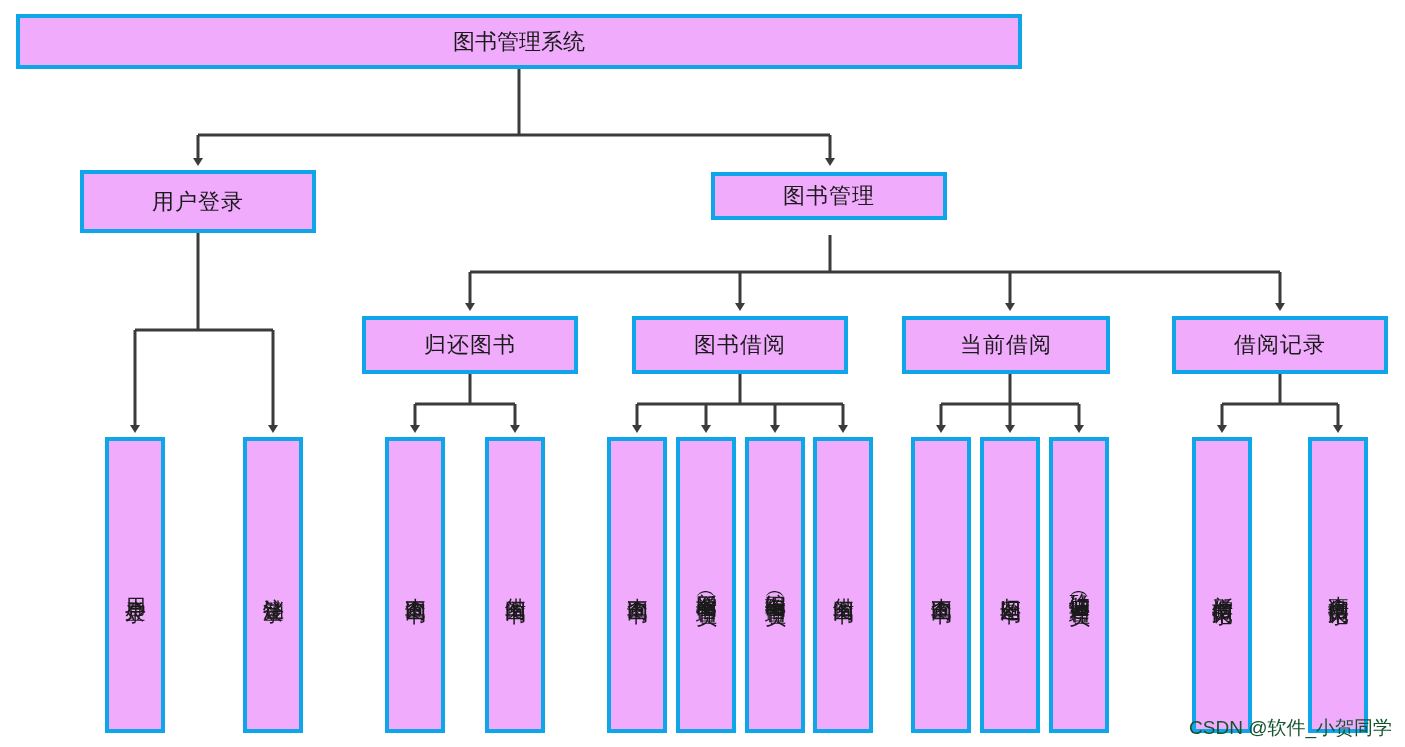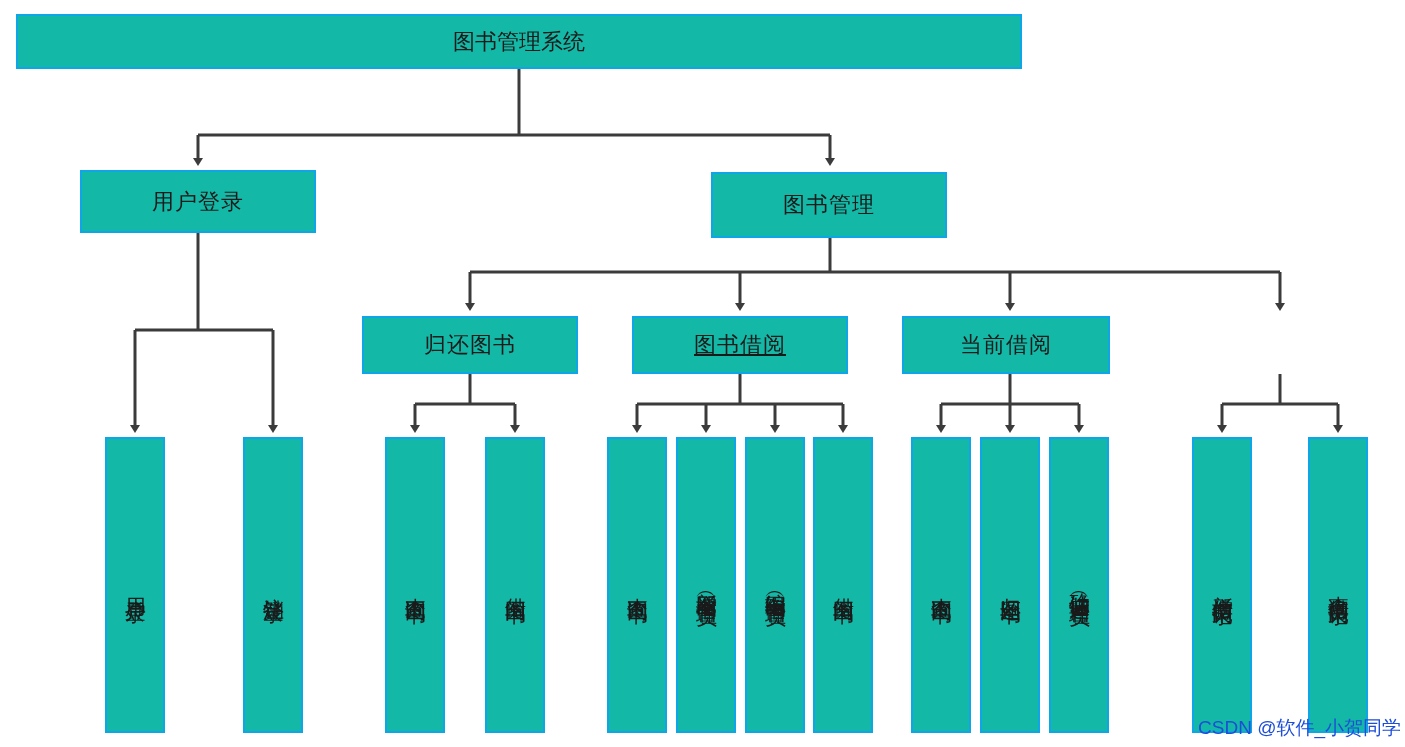--- a/index.html
+++ b/index.html
@@ -1,29 +1,29 @@
 <!DOCTYPE html>
 <html><head>
 <meta charset="utf-8">
 <style>
   html,body{margin:0;padding:0;background:#ffffff;}
   body{width:1405px;height:747px;overflow:hidden;
        font-family:"Liberation Sans","DejaVu Sans",sans-serif;}
   #diagram-root{position:relative;width:1405px;height:747px;background:#ffffff;}
   svg.wires{position:absolute;left:0;top:0;width:1405px;height:747px;}
-  .node{position:absolute;box-sizing:border-box;background:#14b8a6;
-        border:2px solid #0ea5e9;display:flex;align-items:center;
+  .node{position:absolute;box-sizing:border-box;background:#f0abfc;
+        border:4px solid #0ea5e9;display:flex;align-items:center;
         justify-content:center;color:#1a1a1a;}
   .node.horiz{font-size:22px;letter-spacing:1px;}
   .node.root{font-size:22px;}
   .node.vert{writing-mode:vertical-rl;text-orientation:upright;
              font-size:21px;line-height:1.18;letter-spacing:2px;
              padding:6px 0;white-space:normal;}
-  .watermark{position:absolute;right:4px;bottom:6px;font-size:19px;
-             color:#1d4ed8;white-space:nowrap;}
+  .watermark{position:absolute;right:13px;bottom:6px;font-size:19px;
+             color:#14532d;white-space:nowrap;}
 </style>
 </head>
 <body>
 
 <div id="diagram-root">
 
   <svg class="wires" viewBox="0 0 1405 747" xmlns="http://www.w3.org/2000/svg">
     <defs>
       <marker id="arrow" markerWidth="10" markerHeight="10" refX="4" refY="5" orient="auto" markerUnits="userSpaceOnUse">
         <path d="M0,0 L8,5 L0,10 z" fill="#3b3b3b"></path>
@@ -69,25 +69,26 @@
       <path d="M1280,374 L1280,404"></path>
       <path d="M1222,404 L1338,404"></path>
       <path d="M1222,404 L1222,429" marker-end="url(#arrow)"></path>
       <path d="M1338,404 L1338,429" marker-end="url(#arrow)"></path>
     </g>
   </svg>
 
   <div class="node root" style="left:16px;top:14px;width:1006px;height:55px;">图书管理系统</div>
 
   <div class="node horiz" style="left:80px;top:170px;width:236px;height:63px;">用户登录</div>
-  <div class="node horiz" style="left:711px;top:172px;width:236px;height:66px;">图书管理</div>
+  <div class="node horiz" style="left:711px;top:172px;width:236px;height:48px;">图书管理</div>
 
   <div class="node horiz" style="left:362px;top:316px;width:216px;height:58px;">归还图书</div>
-  <div class="node horiz" style="left:632px;top:316px;width:216px;height:58px;text-decoration:underline;">图书借阅</div>
+  <div class="node horiz" style="left:632px;top:316px;width:216px;height:58px;">图书借阅</div>
   <div class="node horiz" style="left:902px;top:316px;width:208px;height:58px;">当前借阅</div>
+  <div class="node horiz" style="left:1172px;top:316px;width:216px;height:58px;">借阅记录</div>
 
   <div class="node vert" style="left:105px;top:437px;width:60px;height:296px;">用户登录</div>
   <div class="node vert" style="left:243px;top:437px;width:60px;height:296px;">注销登录</div>
 
   <div class="node vert" style="left:385px;top:437px;width:60px;height:296px;">查询图书</div>
   <div class="node vert" style="left:485px;top:437px;width:60px;height:296px;">借阅图书</div>
 
   <div class="node vert" style="left:607px;top:437px;width:60px;height:296px;">查询图书</div>
   <div class="node vert" style="left:676px;top:437px;width:60px;height:296px;">新增图书（管理员）</div>
   <div class="node vert" style="left:745px;top:437px;width:60px;height:296px;">编辑图书（管理员）</div>

